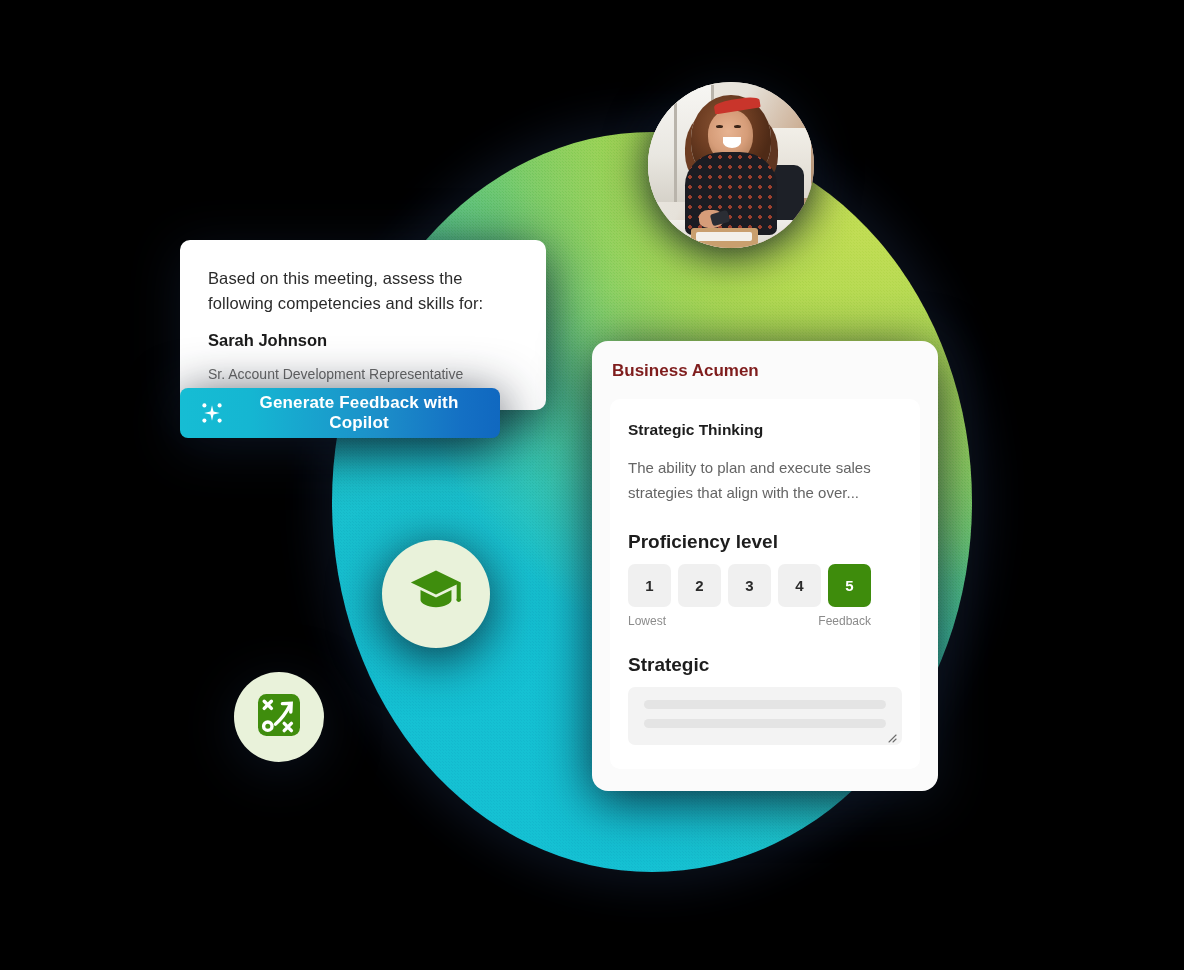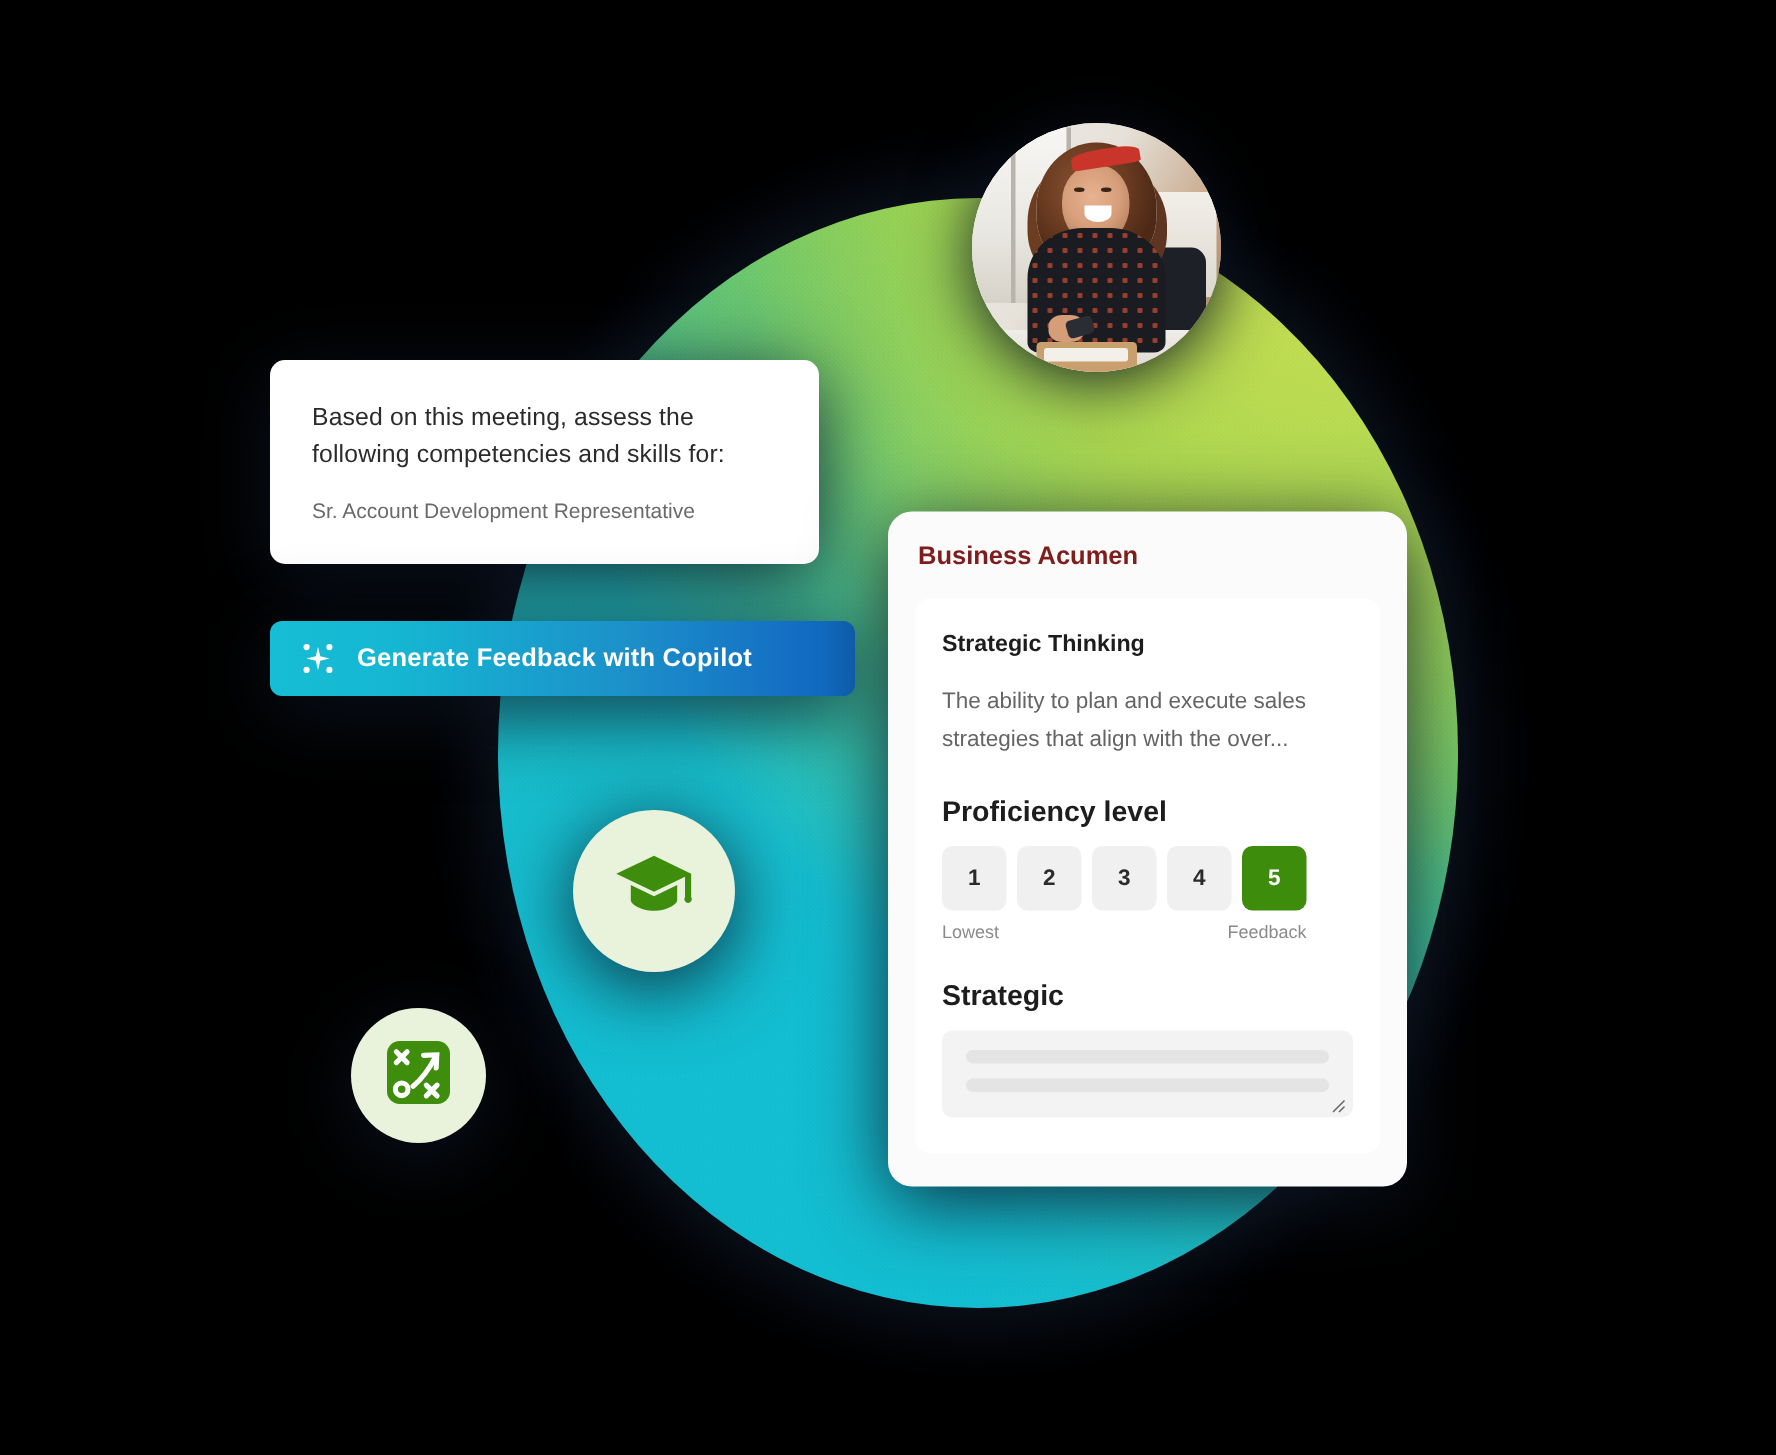--- a/index.html
+++ b/index.html
@@ -167,22 +167,22 @@
   }
   .prompt-role {
     margin-top: 16px;
     font-size: 14px;
     color: #6a6a6a;
   }
 
   
   .copilot-btn {
     position: absolute;
-    left: 180px; top: 414px;
-    width: 390px; height: 50px;
+    left: 180px; top: 388px;
+    width: 320px; height: 50px;
     border: 0;
     border-radius: 8px;
     display: flex;
     align-items: center;
     gap: 14px;
     padding: 0 20px;
     cursor: pointer;
     background: linear-gradient(90deg, #16bdd4 0%, #15b6d2 22%, #1c8fc9 62%, #1470c4 88%, #1068c0 100%);
   }
   .copilot-icon { width: 24px; height: 24px; flex: none; position: relative; }
@@ -301,20 +301,21 @@
       <div class="av-body"></div>
       <div class="av-dots"></div>
       <div class="av-book"></div>
       <div class="av-hand"></div>
       <div class="av-phone"></div>
     </div>
   </div>
 
   <div class="prompt-card shadowed">
     <div class="prompt-lead">Based on this meeting, assess the following competencies and skills for:</div>
+    <div class="prompt-name">Sarah Johnson</div>
     <div class="prompt-role">Sr. Account Development Representative</div>
   </div>
 
   <button class="copilot-btn shadowed">
     <span class="copilot-icon">
       <svg viewBox="0 0 24 24" width="24" height="24" aria-hidden="true">
         <path d="M12 4.2 L13.5 10.5 L19.8 12 L13.5 13.5 L12 19.8 L10.5 13.5 L4.2 12 L10.5 10.5 Z" fill="#ffffff"></path>
         <circle cx="4.4" cy="4.4" r="2.05" fill="#ffffff"></circle>
         <circle cx="19.6" cy="4.4" r="2.05" fill="#ffffff"></circle>
         <circle cx="4.4" cy="19.6" r="2.05" fill="#ffffff"></circle>

